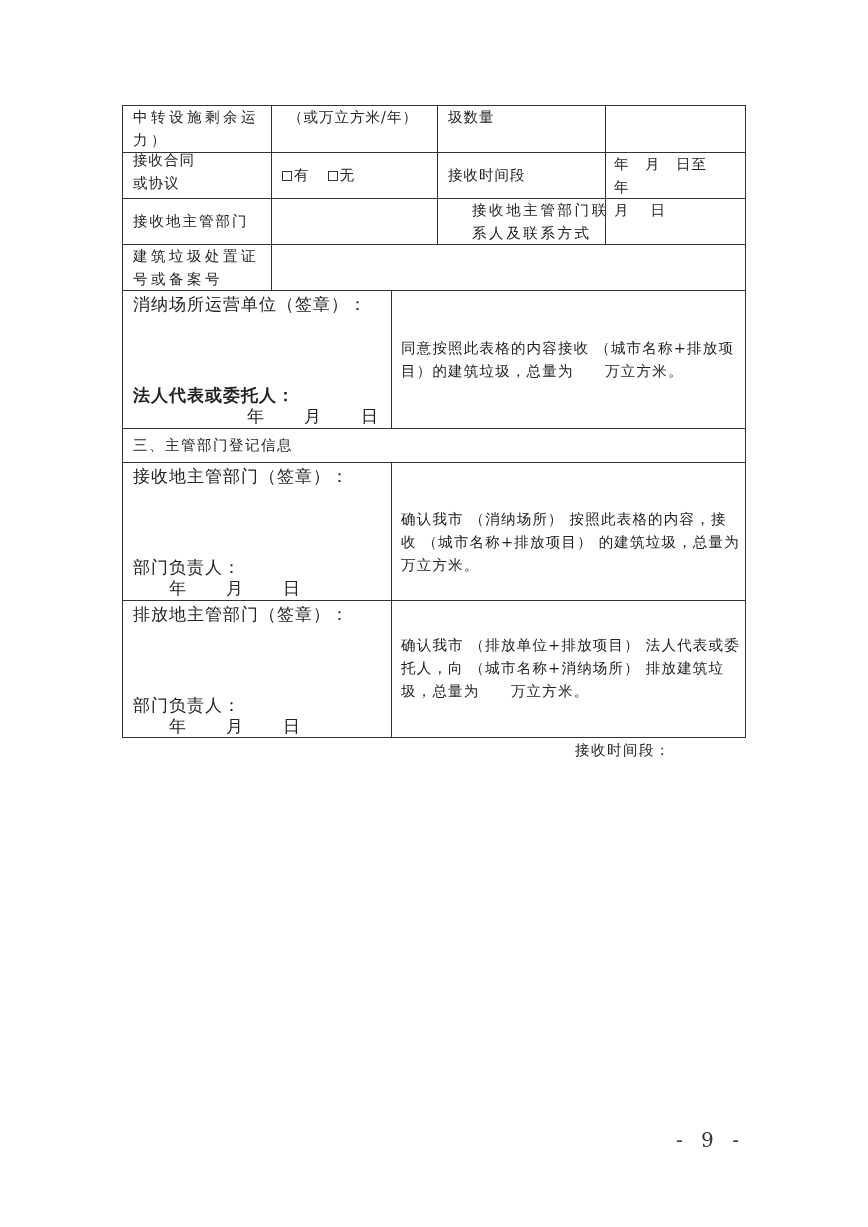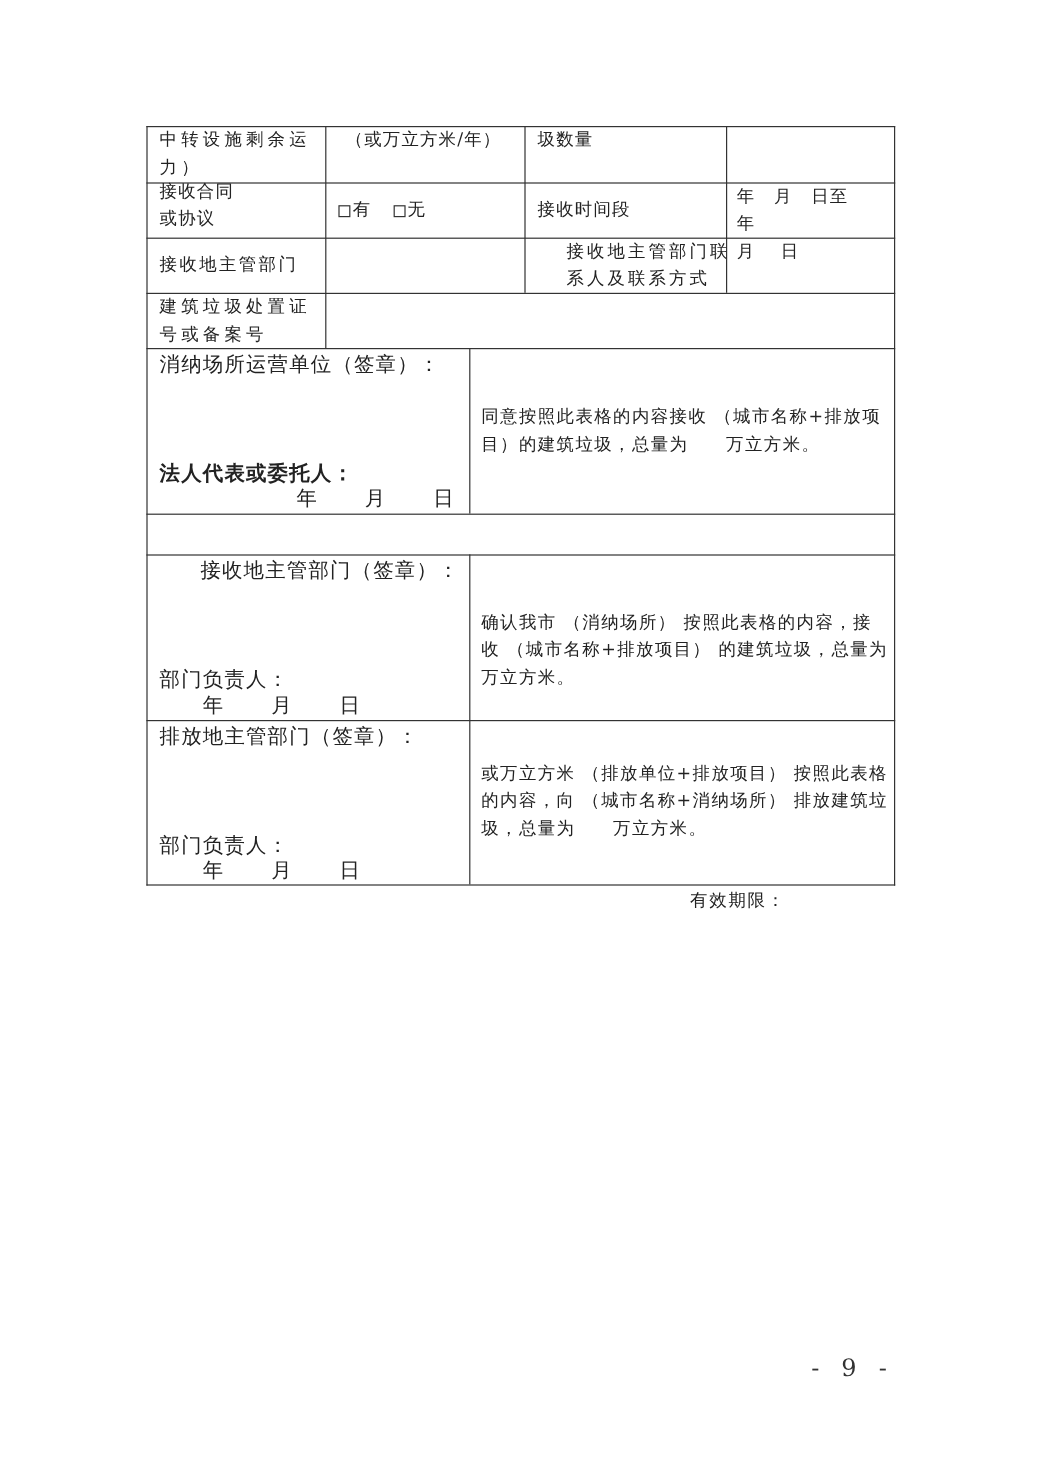--- a/index.html
+++ b/index.html
@@ -69,26 +69,27 @@
   <div class="cell" style="left:606px; top:198px; width:139px; height:46px;"></div>
 
   <div class="cell wide" style="left:123px; top:244px; width:148px; height:46px;">建筑垃圾处置证号或备案号</div>
   <div class="cell" style="left:272px; top:244px; width:473px; height:46px;"></div>
 
   <div class="sig-left" style="left:133px; top:293px;">消纳场所运营单位（签章）：</div>
   <div class="sig-left" style="left:133px; top:384px;font-weight:bold;">法人代表或委托人：</div>
   <div class="sig-left" style="left:247px; top:405px; letter-spacing:2px;">年　　月　　日</div>
   <div class="sig-right" style="left:401px; top:337px; width:340px;">同意按照此表格的内容接收 （城市名称+排放项目）的建筑垃圾，总量为　　万立方米。</div>
 
+  <div class="cell center-v" style="left:123px; top:428px; width:622px; height:34px; letter-spacing:1.5px;">三、主管部门登记信息</div>
 
-  <div class="sig-left" style="left:133px; top:465px;margin-left:34px;">接收地主管部门（签章）：</div>
+  <div class="sig-left" style="left:133px; top:465px;">接收地主管部门（签章）：</div>
   <div class="sig-left" style="left:133px; top:556px;">部门负责人：</div>
   <div class="sig-left" style="left:169px; top:577px; letter-spacing:2px;">年　　月　　日</div>
   <div class="sig-right" style="left:401px; top:508px; width:340px;">确认我市 （消纳场所） 按照此表格的内容，接收 （城市名称+排放项目） 的建筑垃圾，总量为　　万立方米。</div>
 
   <div class="sig-left" style="left:133px; top:603px;">排放地主管部门（签章）：</div>
   <div class="sig-left" style="left:133px; top:694px;">部门负责人：</div>
   <div class="sig-left" style="left:169px; top:715px; letter-spacing:2px;">年　　月　　日</div>
-  <div class="sig-right" style="left:401px; top:634px; width:340px;">或万立方米 （排放单位+排放项目） 按照此表格的内容，向 （城市名称+消纳场所） 排放建筑垃圾，总量为　　万立方米。</div>
+  <div class="sig-right" style="left:401px; top:634px; width:340px;">确认我市 （排放单位+排放项目） 法人代表或委托人，向 （城市名称+消纳场所） 排放建筑垃圾，总量为　　万立方米。</div>
 
-  <div class="footer-validity">有效期限：</div>
+  <div class="footer-validity">接收时间段：</div>
   <div class="page-number">- 9 -</div>
 </div>
 
 </body></html>

